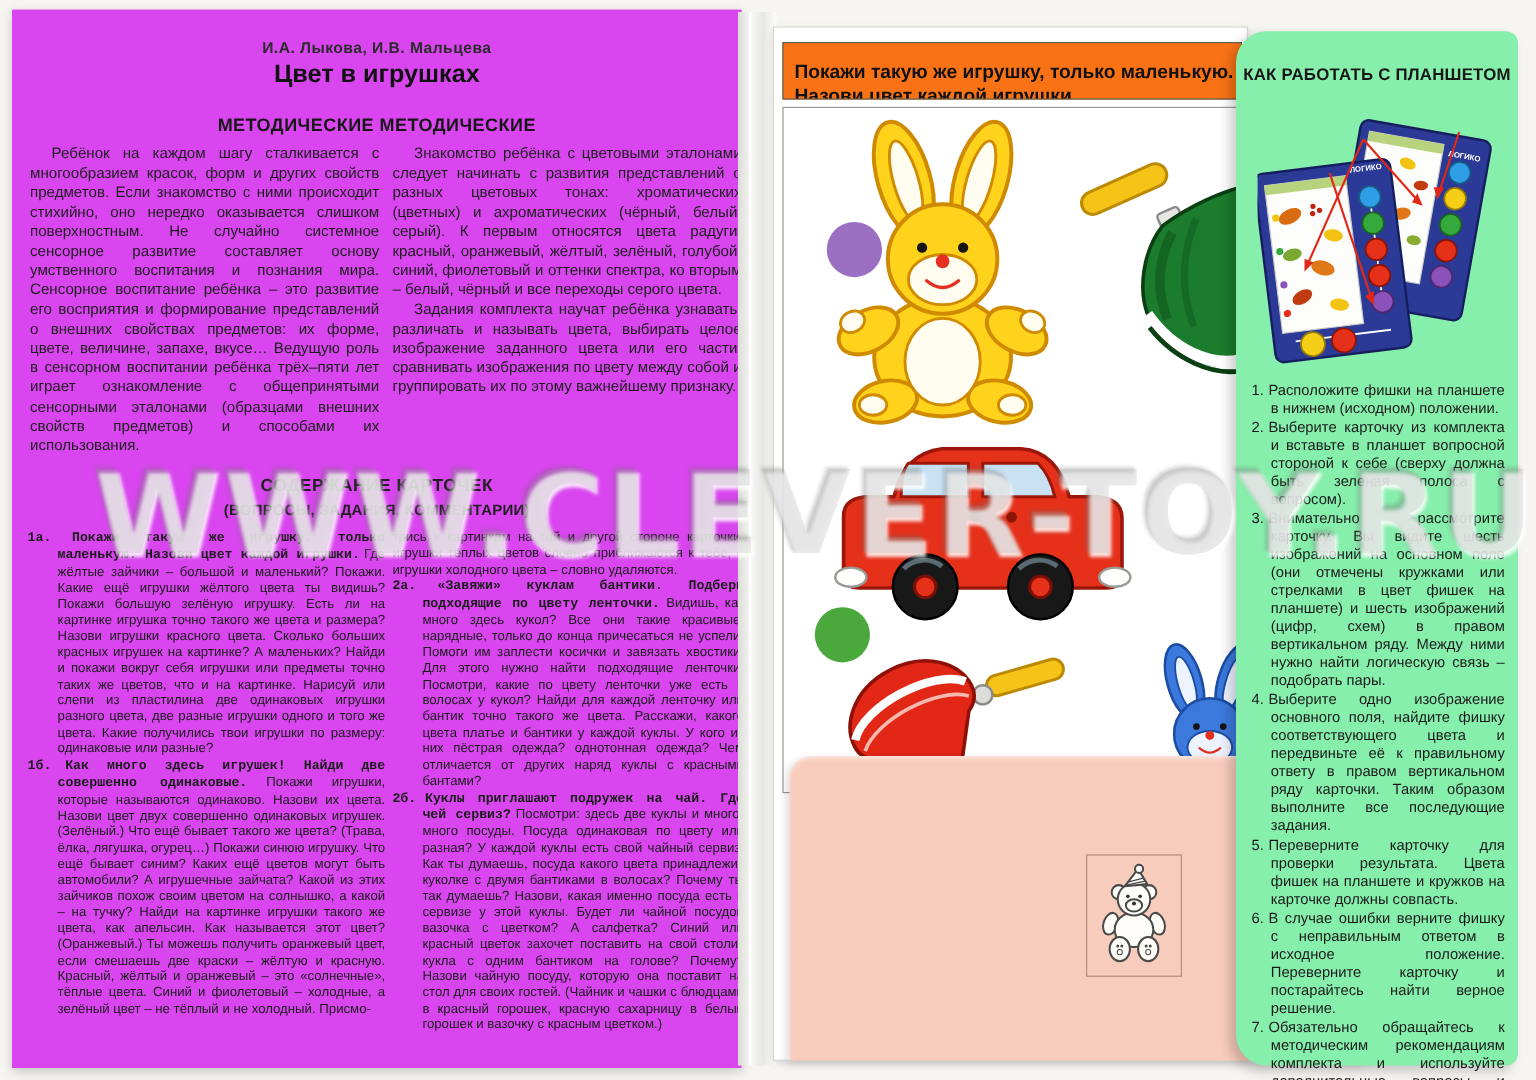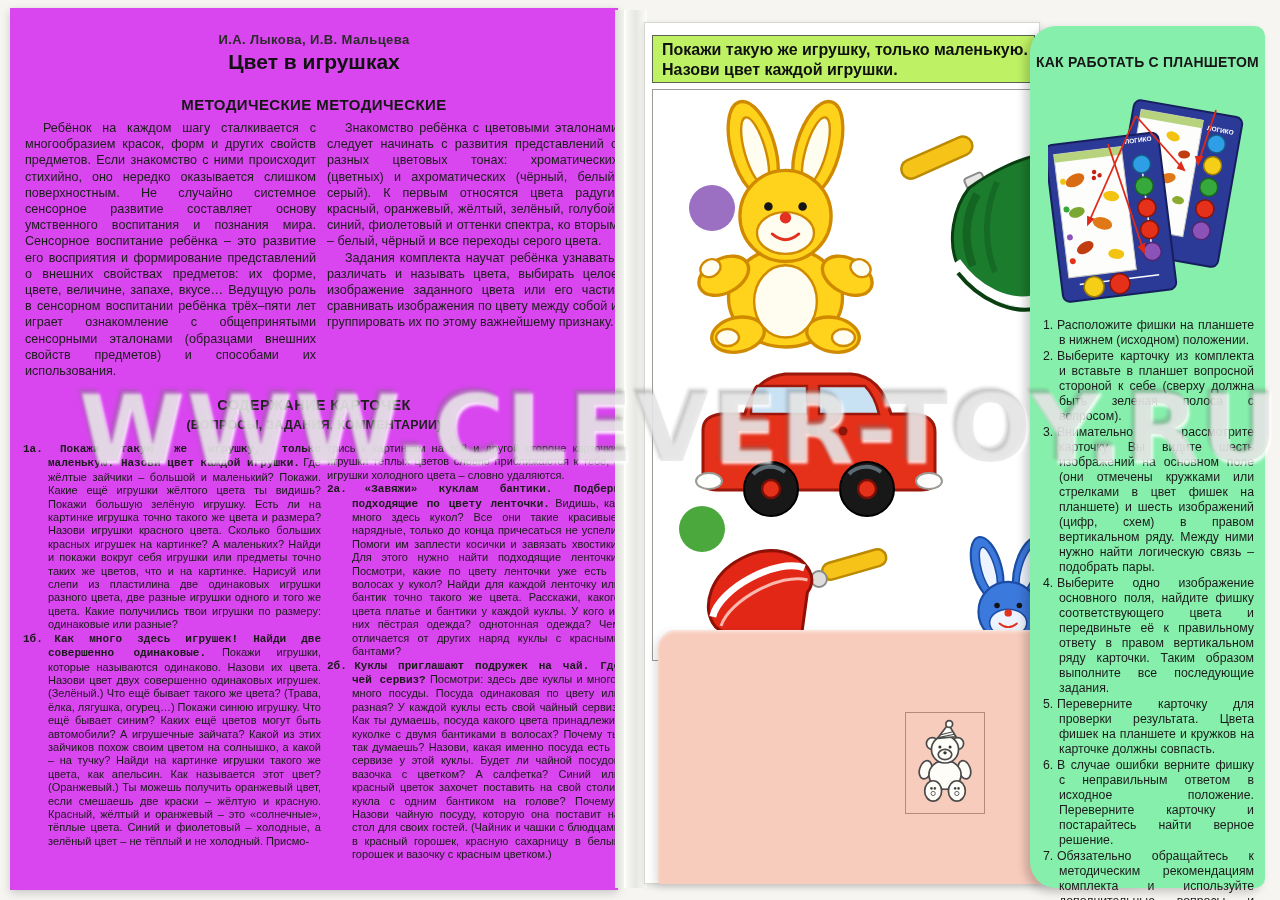--- a/index.html
+++ b/index.html
@@ -43,21 +43,21 @@
   
   .spine { position:absolute; left:615px; top:10px; width:32px; height:878px;
     background:linear-gradient(90deg,#dcdcd8 0%, #f7f7f4 35%, #e6e6e2 65%, #fdfdfb 100%); }
   .spine::after { content:""; position:absolute; left:9px; top:0; width:2px; height:100%;
     background:rgba(255,255,255,.9); }
 
   
   .qcard { position:absolute; left:644px; top:22px; width:396px; height:862px;
     background:#fff; border:1px solid #d6d6d2; box-shadow:0 2px 6px rgba(0,0,0,.12); z-index:1; }
   .banner { position:absolute; left:7px; top:12px; width:383px; height:48px;
-    background:#bef264; border:1.5px solid #5c6152; padding:4px 9px;
+    background:#f97316; border:1.5px solid #5c6152; padding:15px 9px;
     font-size:16px; line-height:20px; font-weight:700; color:#101010; white-space:nowrap; overflow:hidden; }
   .frame { position:absolute; left:7px; top:66px; width:383px; height:572px;
     border:1px solid #9a9a96; background:#fff; overflow:hidden; }
   .frame svg { display:block; }
 
   .bunny .fur { stroke-width:3.5; stroke-linejoin:round; }
   .bunny-yellow .fur { fill:#ffd21c; stroke:#d08a00; }
   .bunny-yellow .inner { fill:#fffdf0; stroke:#d08a00; stroke-width:2.5; }
   .bunny-blue .fur { fill:#3c79dd; stroke:#1b4da5; }
   .bunny-blue .inner { fill:#eef4ff; stroke:#1b4da5; stroke-width:2.5; }

